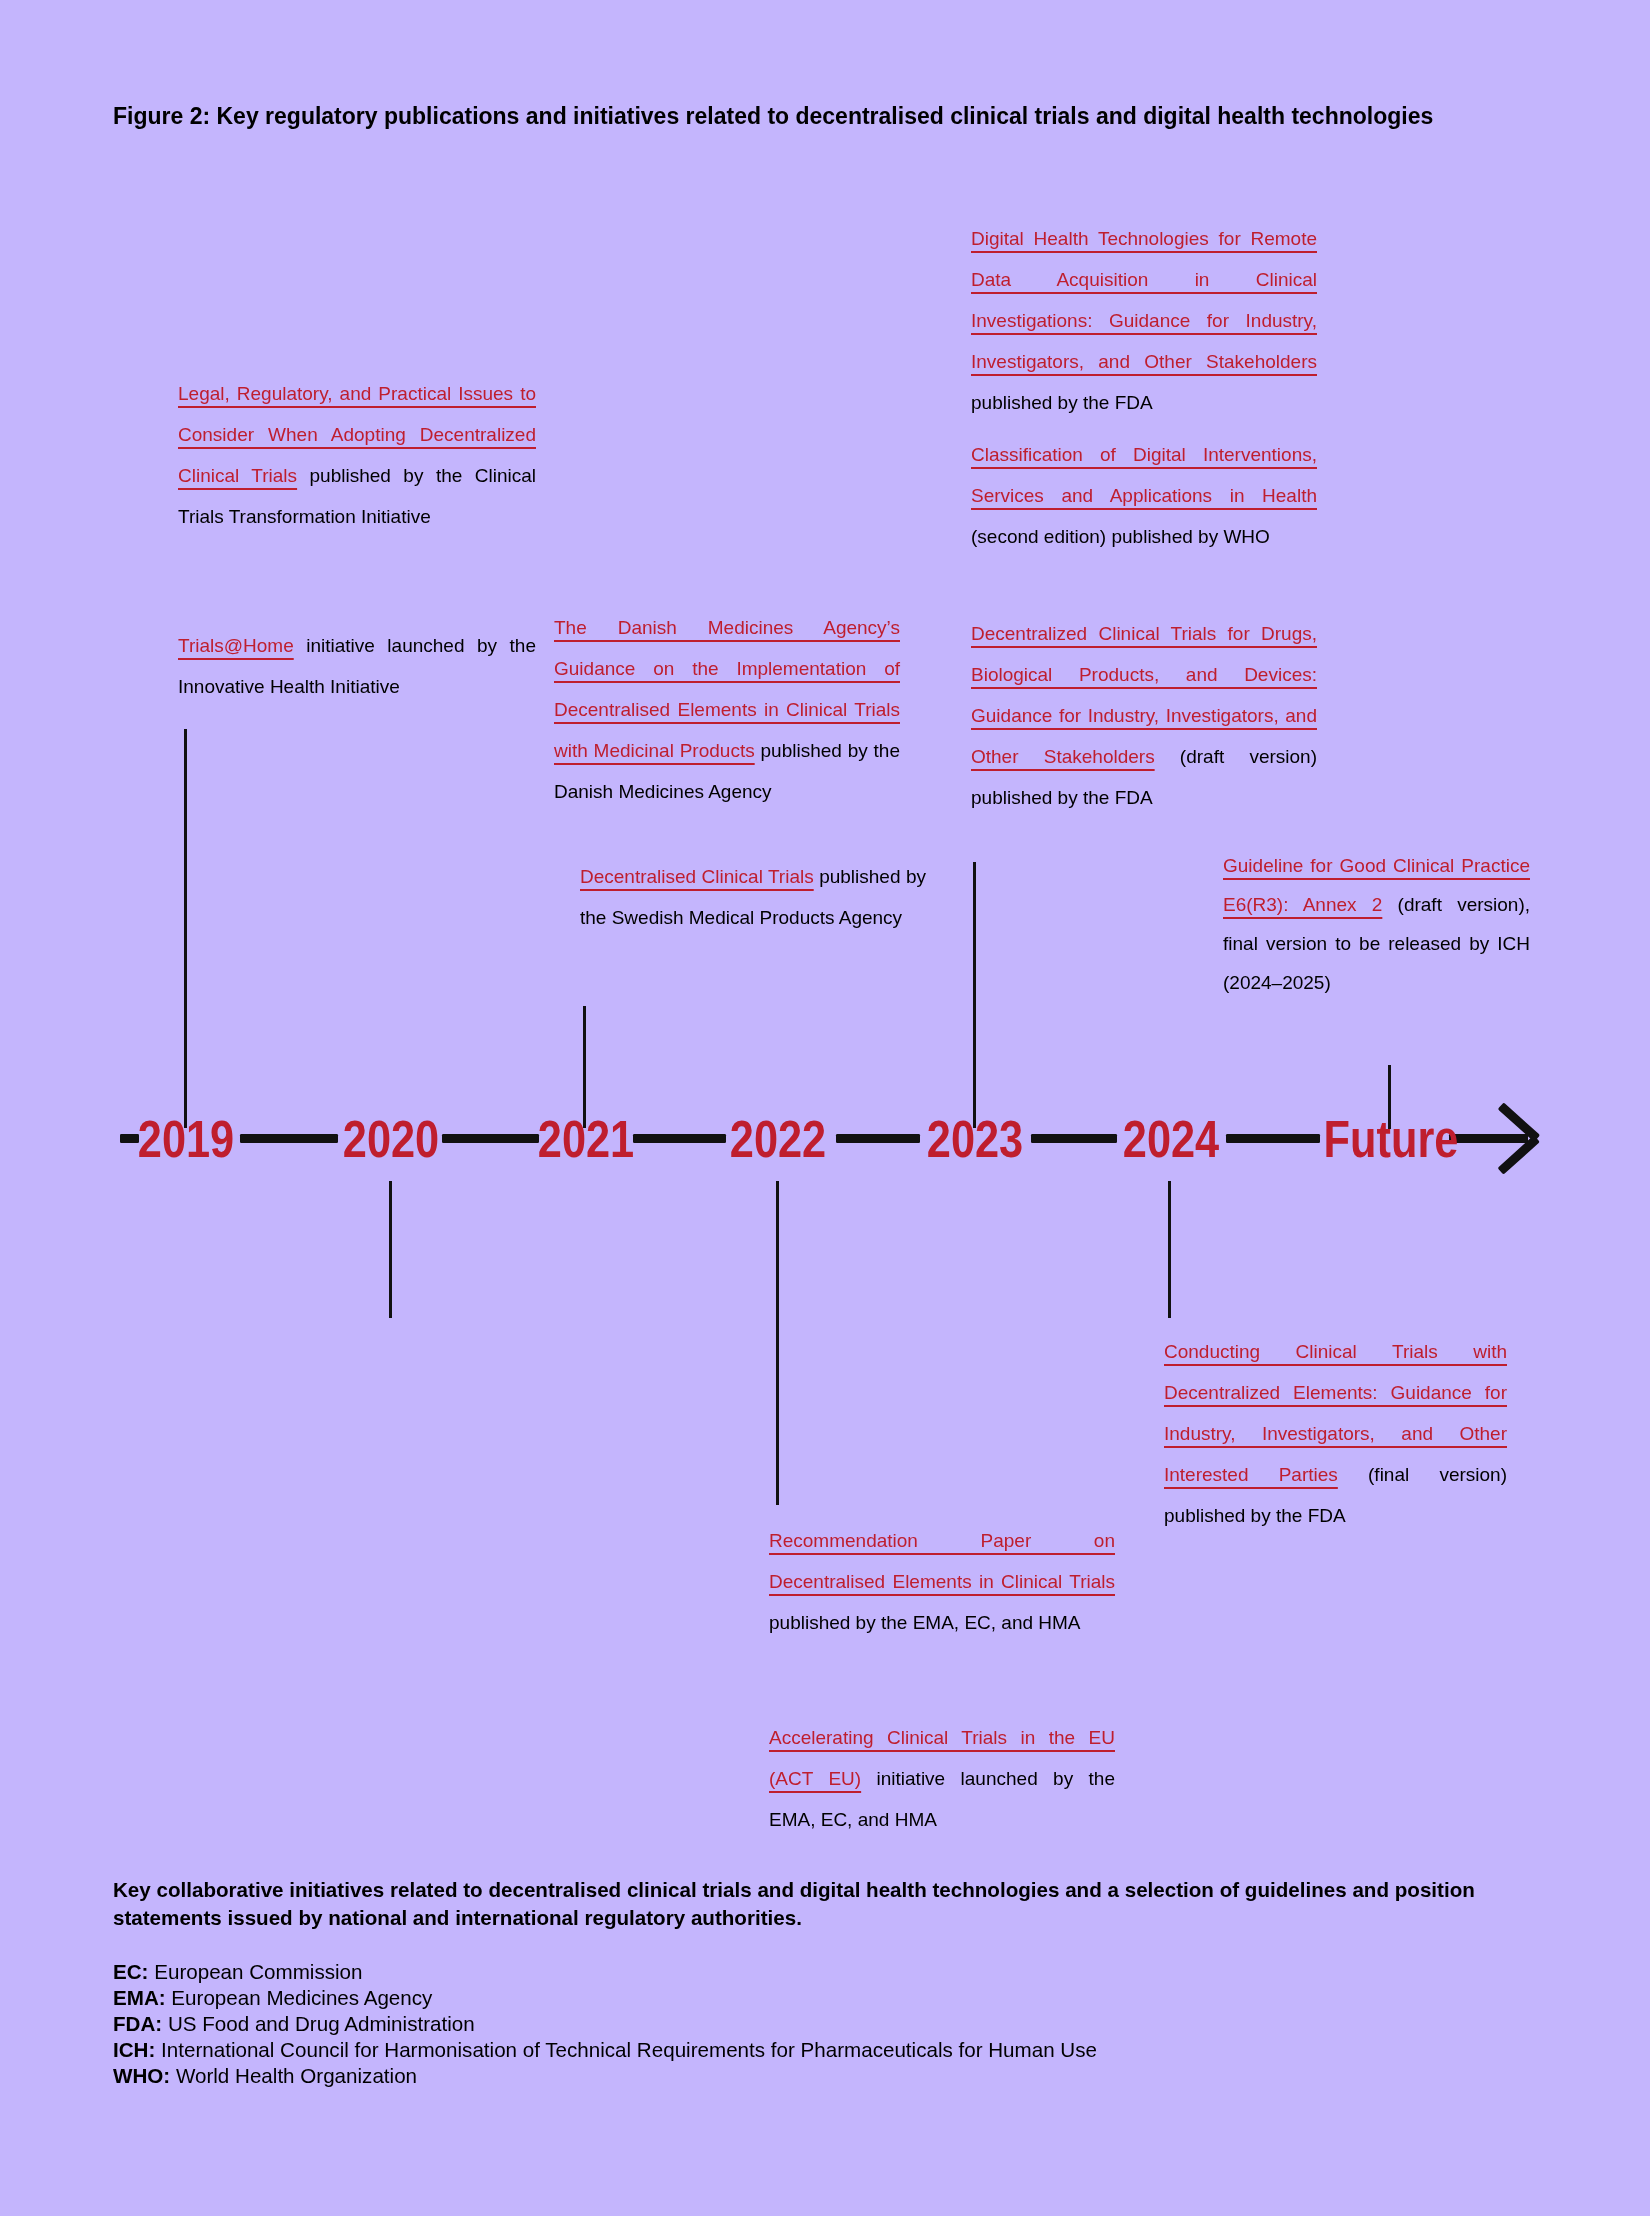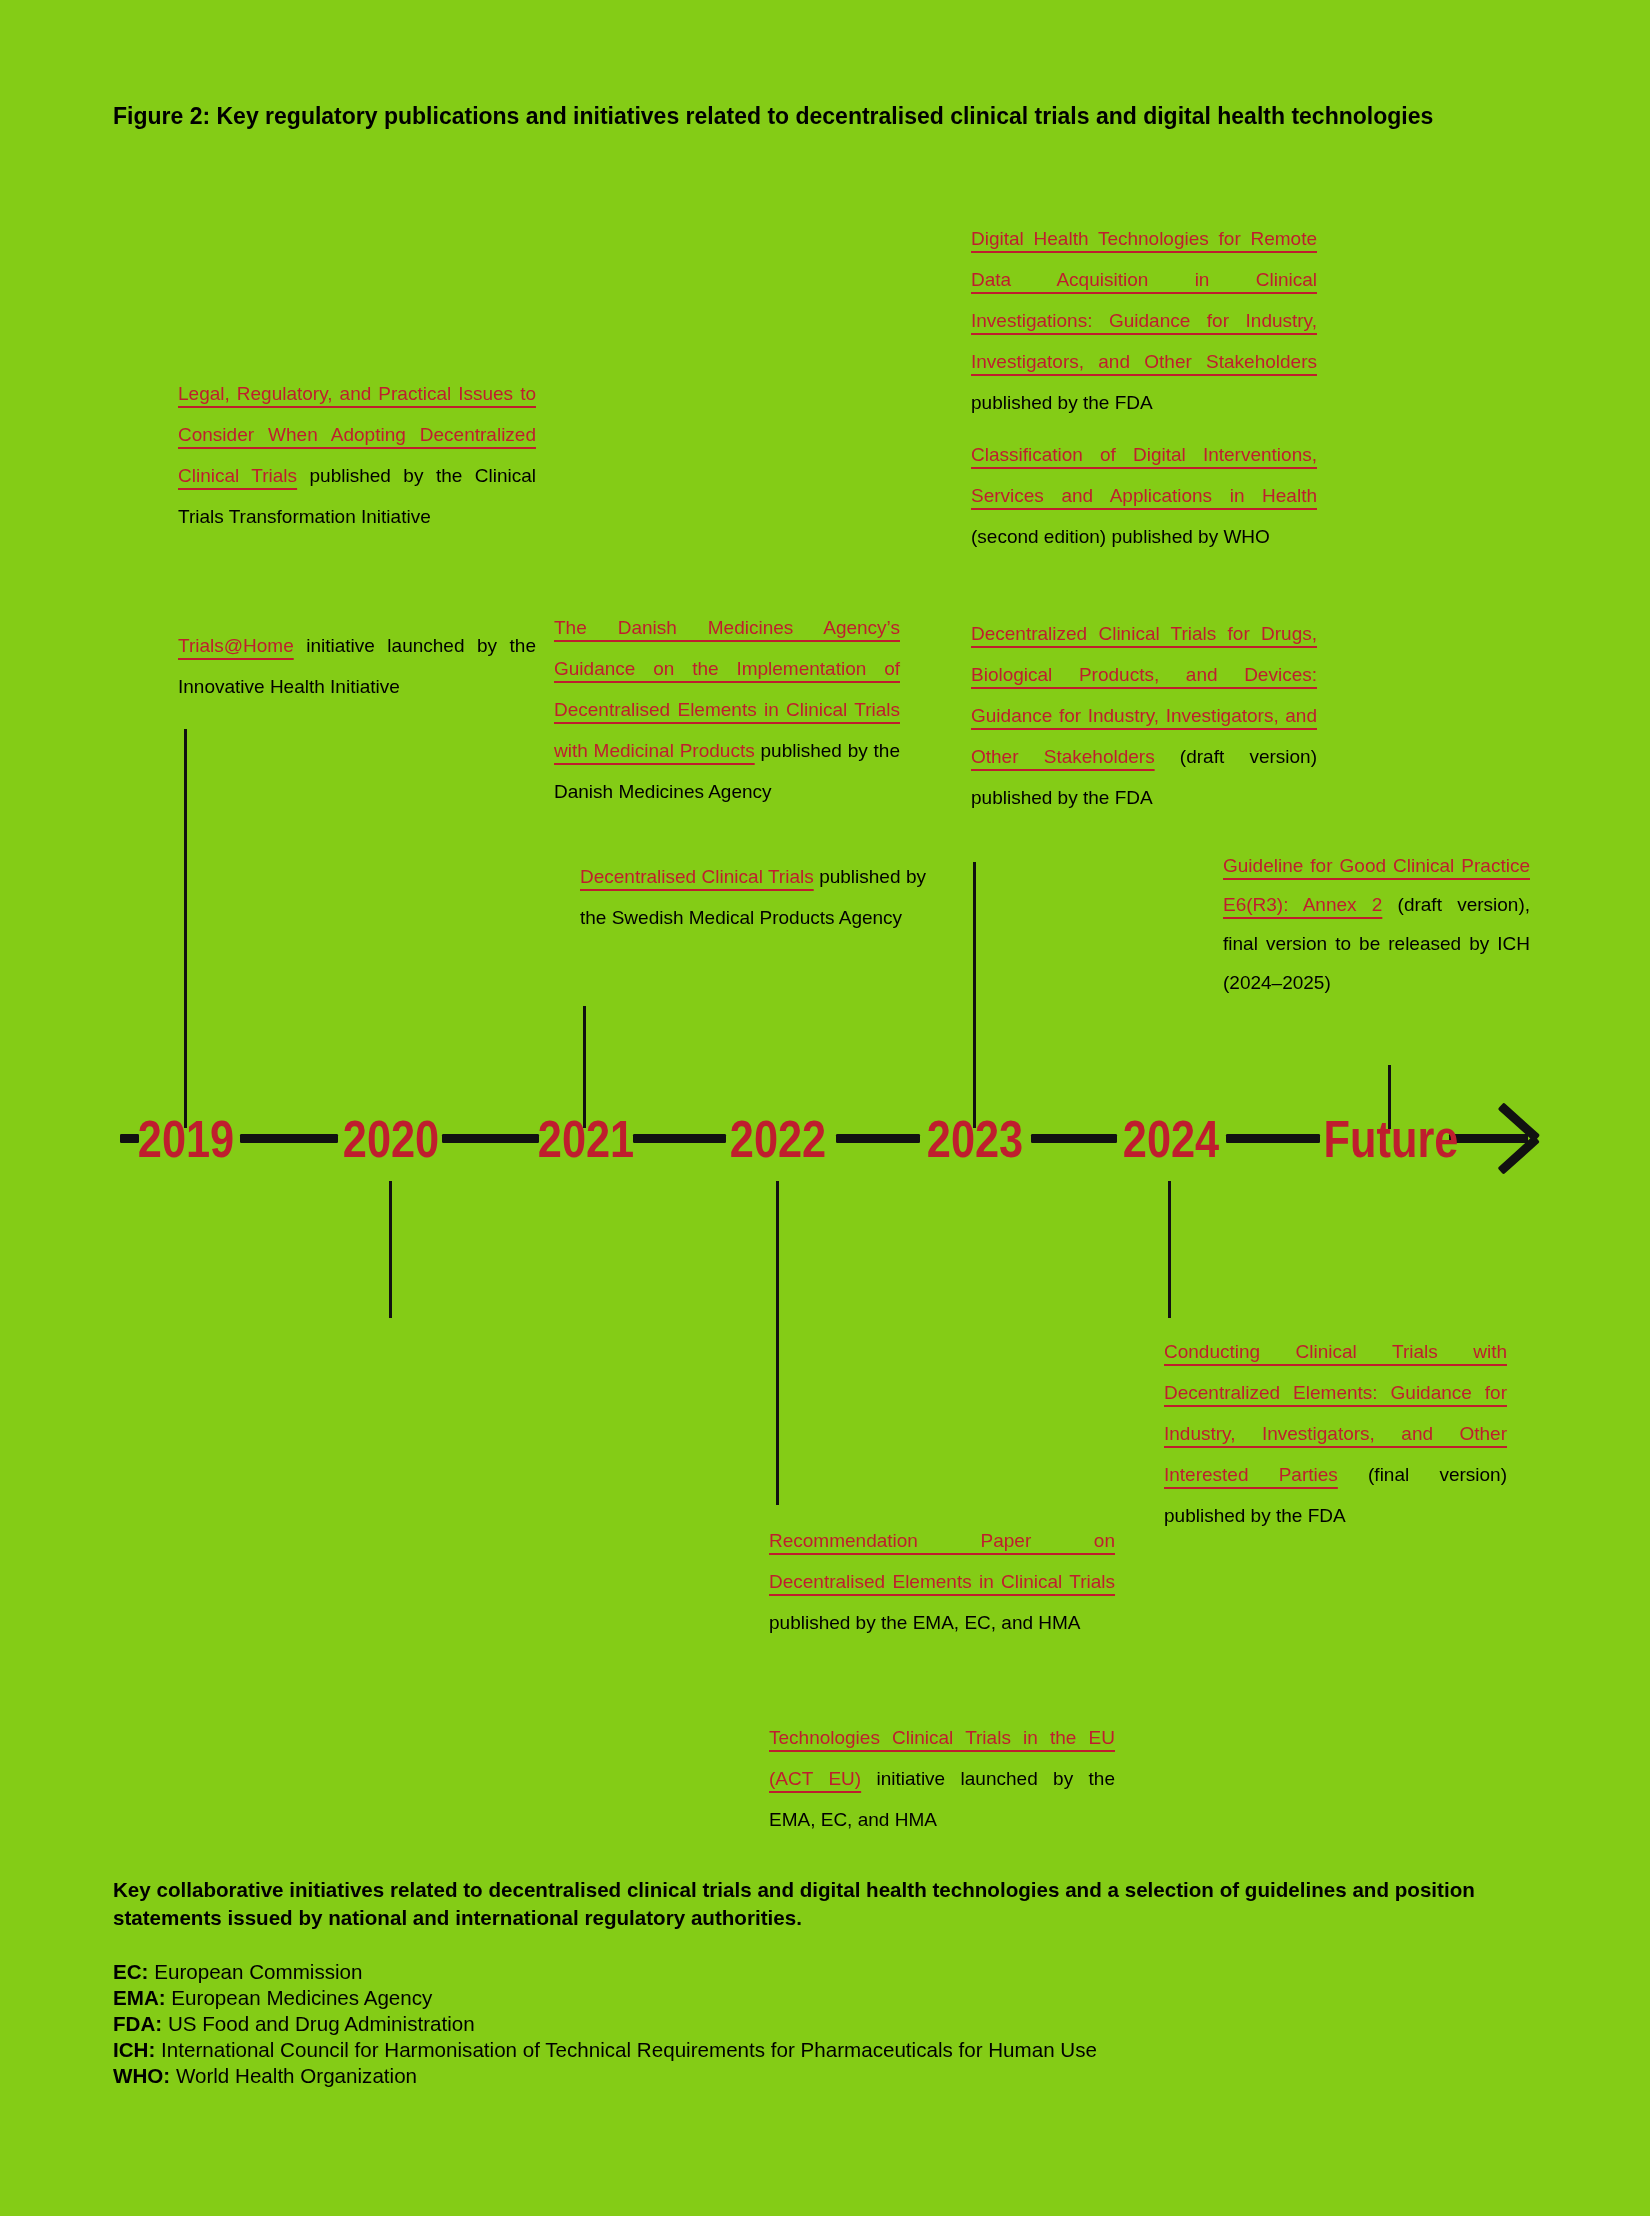--- a/index.html
+++ b/index.html
@@ -1,20 +1,20 @@
 <!DOCTYPE html>
 <html style="--accent: #BF1E2E;font-size:10.6px"><head>
 <meta charset="utf-8">
 <style>
   html, body { margin: 0; padding: 0; background: #ffffff; }
   .page {
     position: relative;
     width: 1650px;
     height: 2216px;
-    background: #84cc16;
+    background: #c4b5fd;
     font-family: "Liberation Sans", "DejaVu Sans", sans-serif;
     color: #000000;
     overflow: hidden;
   }
   .fig-title {
     position: absolute;
     left: 113px; top: 100px; width: 1464px;
     font-size: 23px; font-weight: bold; line-height: 33px;
     color: #000000;
   }
@@ -99,21 +99,21 @@
     <span class="redlink">Decentralized Clinical Trials for Drugs, Biological Products, and Devices: Guidance for Industry, Investigators, and Other Stakeholders</span><span> (draft version) published by the FDA</span>
   </div>
   <div class="event tight" style="left:1223px; top:846px; width:307px;">
     <span class="redlink">Guideline for Good Clinical Practice E6(R3): Annex 2</span><span> (draft version), final version to be released by ICH (2024–2025)</span>
   </div>
 
   <div class="event" style="left:769px; top:1520px; width:346px;">
     <span class="redlink">Recommendation Paper on Decentralised Elements in Clinical Trials</span><span> published by the EMA, EC, and HMA</span>
   </div>
   <div class="event" style="left:769px; top:1717px; width:346px;">
-    <span class="redlink">Technologies Clinical Trials in the EU (ACT EU)</span><span> initiative launched by the EMA, EC, and HMA</span>
+    <span class="redlink">Accelerating Clinical Trials in the EU (ACT EU)</span><span> initiative launched by the EMA, EC, and HMA</span>
   </div>
   <div class="event" style="left:1164px; top:1331px; width:343px;">
     <span class="redlink">Conducting Clinical Trials with Decentralized Elements: Guidance for Industry, Investigators, and Other Interested Parties</span><span> (final version) published by the FDA</span>
   </div>
 
   <div class="tl-conn" style="left:184px; top:729px; height:399px;"></div>
   <div class="tl-conn" style="left:583px; top:1006px; height:122px;"></div>
   <div class="tl-conn" style="left:973px; top:862px; height:266px;"></div>
   <div class="tl-conn" style="left:1388px; top:1065px; height:64px;"></div>
   <div class="tl-conn" style="left:389px; top:1181px; height:137px;"></div>

